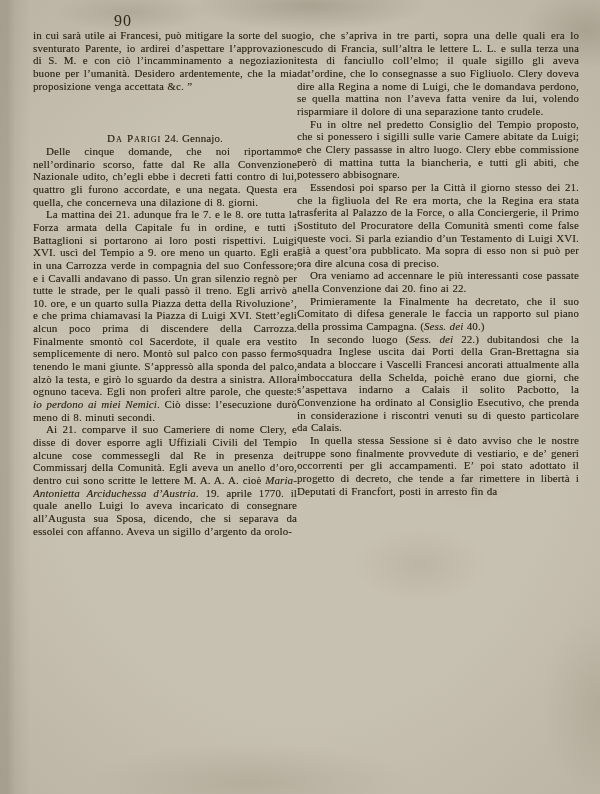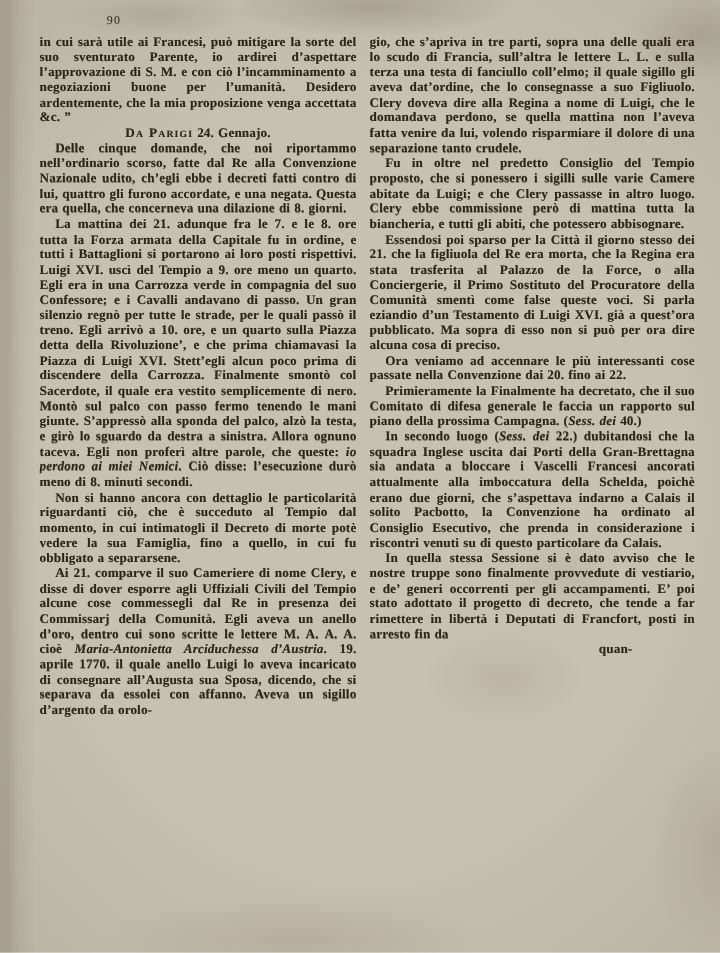--- a/index.html
+++ b/index.html
@@ -17,64 +17,62 @@
       radial-gradient(ellipse 95px 55px  at 420px 565px,rgba(110,95,70,0.12), transparent 70%),
       radial-gradient(ellipse 230px 55px at 250px 782px,rgba(110,95,70,0.16), transparent 70%),
       radial-gradient(ellipse 80px 130px at 598px 705px,rgba(110,95,70,0.14), transparent 70%),
       linear-gradient(90deg, rgba(120,110,92,0.32) 0px, rgba(86,76,60,0.22) 7px,
                       rgba(118,108,90,0.12) 15px, rgba(0,0,0,0) 30px),
       radial-gradient(ellipse 430px 520px at 300px 400px, rgba(0,0,0,0) 60%, rgba(98,86,64,0.11) 100%);
     color:#2e2718;
   }
 
   .pagenum {
-    position:absolute; left:89px; top:12px;
-    font-size:10px; letter-spacing:1px;
+    position:absolute; left:114px; top:12px;
+    font-size:16px; letter-spacing:1px;
   }
 
   .textblock {
     position:absolute; left:33px; top:29px; right:21px; bottom:4px;
-    display:flex; gap:11px;font-weight:bold;
+    display:flex; gap:0;
   }
 
   .col {
     overflow:hidden; text-align:justify;
     font-size:10.9px; line-height:12.65px;
     letter-spacing:0.15px; word-spacing:0.5px;
     text-shadow:0.2px 0.2px 0 rgba(46,39,24,0.45);
   }
   .col.left  { width:264px; flex:none; }
   .col.right { flex:1; }
 
   .para           { text-indent:13px; }
   .para.cont      { text-indent:0; }
-  .para.heading   { text-align:center; text-indent:0; }
+  .para.heading   { text-align:center; text-indent:0;margin-top:40px; }
   .para.catchword { text-align:right; text-indent:0; padding-right:52px; }
 
   .sc { font-variant:small-caps; letter-spacing:1px; }
   .i  { font-style:italic; }
 </style>
 </head>
 <body>
 
 <div class="page">
   <div class="pagenum">90</div>
   <div class="textblock">
     <div class="col left">
         <p class="para cont"><span>in cui sarà utile ai Francesi, può mitigare la sorte del suo sventurato Parente, io ardirei d’aspettare l’approvazione di S. M. e con ciò l’incamminamento a negoziazioni buone per l’umanità. Desidero ardentemente, che la mia proposizione venga accettata &amp;c. ”</span></p>
         <p class="para heading"><span class="sc">Da Parigi</span><span> 24. Gennajo.</span></p>
         <p class="para body"><span>Delle cinque domande, che noi riportammo nell’ordinario scorso, fatte dal Re alla Convenzione Nazionale udito, ch’egli ebbe i decreti fatti contro di lui, quattro gli furono accordate, e una negata. Questa era quella, che concerneva una dilazione di 8. giorni.</span></p>
         <p class="para body"><span>La mattina dei 21. adunque fra le 7. e le 8. ore tutta la Forza armata della Capitale fu in ordine, e tutti i Battaglioni si portarono ai loro posti rispettivi. Luigi XVI. uscì del Tempio a 9. ore meno un quarto. Egli era in una Carrozza verde in compagnia del suo Confessore; e i Cavalli andavano di passo. Un gran silenzio regnò per tutte le strade, per le quali passò il treno. Egli arrivò a 10. ore, e un quarto sulla Piazza detta della Rivoluzione’, e che prima chiamavasi la Piazza di Luigi XVI. Stett’egli alcun poco prima di discendere della Carrozza. Finalmente smontò col Sacerdote, il quale era vestito semplicemente di nero. Montò sul palco con passo fermo tenendo le mani giunte. S’appressò alla sponda del palco, alzò la testa, e girò lo sguardo da destra a sinistra. Allora ognuno taceva. Egli non proferì altre parole, che queste: </span><span class="i">io perdono ai miei Nemici</span><span>. Ciò disse: l’esecuzione durò meno di 8. minuti secondi.</span></p>
-        <p class="para body"><span>Non si hanno ancora con dettaglio le particolarità riguardanti ciò, che è succeduto al Tempio dal momento, in cui intimatogli il Decreto di morte potè vedere la sua Famiglia, fino a quello, in cui fu obbligato a separarsene.</span></p>
         <p class="para body"><span>Ai 21. comparve il suo Cameriere di nome Clery, e disse di dover esporre agli Uffiziali Civili del Tempio alcune cose commessegli dal Re in presenza dei Commissarj della Comunità. Egli aveva un anello d’oro, dentro cui sono scritte le lettere M. A. A. A. cioè </span><span class="i">Maria-Antonietta Arciduchessa d’Austria</span><span>. 19. aprile 1770. il quale anello Luigi lo aveva incaricato di consegnare all’Augusta sua Sposa, dicendo, che si separava da essolei con affanno. Aveva un sigillo d’argento da orolo-</span></p>
       </div>
     <div class="col right">
         <p class="para cont"><span>gio, che s’apriva in tre parti, sopra una delle quali era lo scudo di Francia, sull’altra le lettere L. L. e sulla terza una testa di fanciullo coll’elmo; il quale sigillo gli aveva dat’ordine, che lo consegnasse a suo Figliuolo. Clery doveva dire alla Regina a nome di Luigi, che le domandava perdono, se quella mattina non l’aveva fatta venire da lui, volendo risparmiare il dolore di una separazione tanto crudele.</span></p>
         <p class="para body"><span>Fu in oltre nel predetto Consiglio del Tempio proposto, che si ponessero i sigilli sulle varie Camere abitate da Luigi; e che Clery passasse in altro luogo. Clery ebbe commissione però di mattina tutta la biancheria, e tutti gli abiti, che potessero abbisognare.</span></p>
         <p class="para body"><span>Essendosi poi sparso per la Città il giorno stesso dei 21. che la figliuola del Re era morta, che la Regina era stata trasferita al Palazzo de la Force, o alla Conciergerie, il Primo Sostituto del Procuratore della Comunità smentì come false queste voci. Si parla eziandio d’un Testamento di Luigi XVI. già a quest’ora pubblicato. Ma sopra di esso non si può per ora dire alcuna cosa di preciso.</span></p>
         <p class="para body"><span>Ora veniamo ad accennare le più interessanti cose passate nella Convenzione dai 20. fino ai 22.</span></p>
         <p class="para body"><span>Primieramente la Finalmente ha decretato, che il suo Comitato di difesa generale le faccia un rapporto sul piano della prossima Campagna. (</span><span class="i">Sess. dei</span><span> 40.)</span></p>
         <p class="para body"><span>In secondo luogo (</span><span class="i">Sess. dei</span><span> 22.) dubitandosi che la squadra Inglese uscita dai Porti della Gran-Brettagna sia andata a bloccare i Vascelli Francesi ancorati attualmente alla imboccatura della Schelda, poichè erano due giorni, che s’aspettava indarno a Calais il solito Pacbotto, la Convenzione ha ordinato al Consiglio Esecutivo, che prenda in considerazione i riscontri venuti su di questo particolare da Calais.</span></p>
         <p class="para body"><span>In quella stessa Sessione si è dato avviso che le nostre truppe sono finalmente provvedute di vestiario, e de’ generi occorrenti per gli accampamenti. E’ poi stato adottato il progetto di decreto, che tende a far rimettere in libertà i Deputati di Francfort, posti in arresto fin da</span></p>
-        <p class="para catchword"><span>quan-</span></p>
       </div>
   </div>
 </div>
 
 </body></html>

